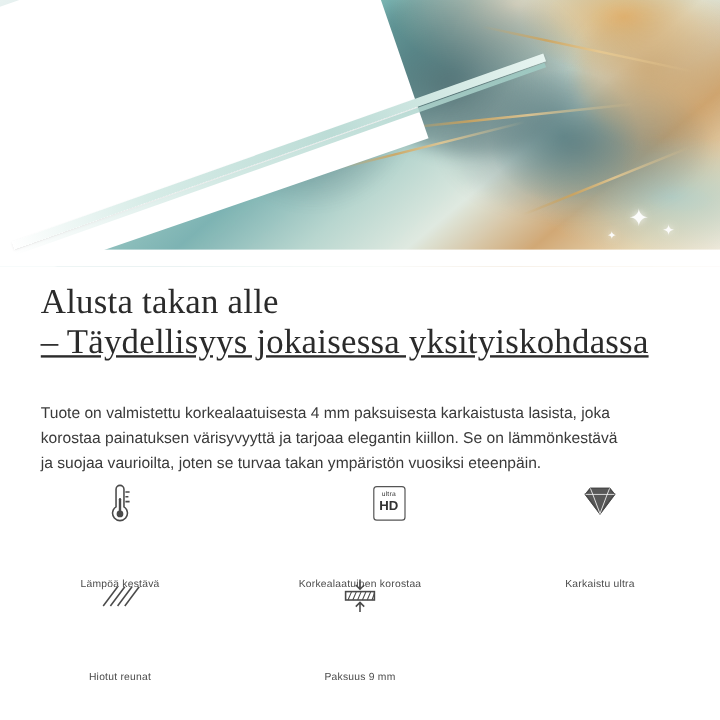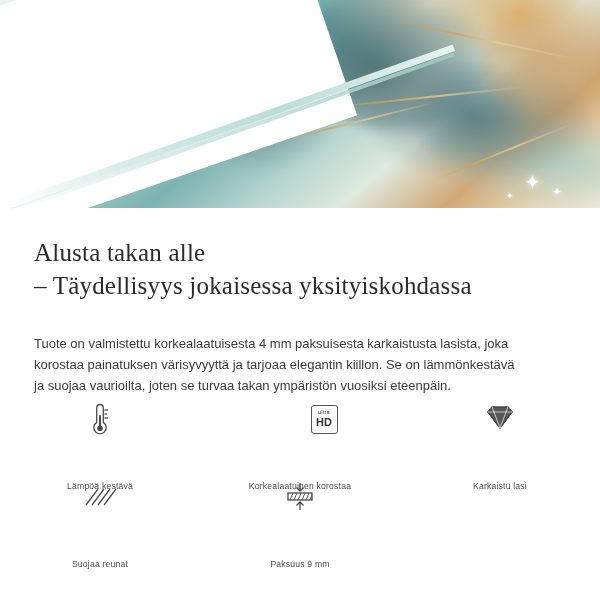--- a/index.html
+++ b/index.html
@@ -114,26 +114,26 @@
   .sp2 { left: 552px; top: 186px; font-size: 12px; }
   .sp3 { left: 506px; top: 192px; font-size: 9px; }
 
   
   .content { position: absolute; left: 0; top: 222px; width: 600px; }
   .headline {
     margin: 0;
     padding: 14px 34px 0 34px;
     font-family: "Liberation Serif", serif;
     font-weight: 400;
-    font-size: 25px;
+    font-size: 29px;
     line-height: 33px;
     color: #2b2b2b;
     letter-spacing: .2px;
   }
-  .headline .l2 { display: block; }
+  .headline .l2 { display: block; text-decoration: underline; }
   .body-copy {
     padding: 18px 34px 0 34px;
     font-size: 13px;
     line-height: 21px;
     color: #3a3a3a;
     max-width: 560px;
   }
 
   
   .features {
@@ -244,33 +244,33 @@
 
     <div class="feature">
       <div class="icon">
         <svg width="40" height="36" viewBox="0 0 40 36" fill="none" stroke="#4a4a4a" stroke-width="1.2">
           <path d="M8 11h24l-12 16L8 11z" fill="#4a4a4a" fill-opacity="0.92"></path>
           <path d="M8 11l4-5h16l4 5" fill="#4a4a4a" fill-opacity="0.92"></path>
           <path d="M12 6l-4 5 12 16 12-16-4-5z" stroke="#4a4a4a"></path>
           <path d="M8 11h24M14 11l6 16M26 11l-6 16M12 6l2 5M28 6l-2 5" stroke="#ffffff" stroke-width="0.8" opacity="0.85"></path>
         </svg>
       </div>
-      <div class="caption">Karkaistu lasi</div>
+      <div class="caption">Karkaistu ultra</div>
     </div>
 
     <div class="feature">
       <div class="icon">
         <svg width="36" height="32" viewBox="0 0 36 32" fill="none" stroke="#4a4a4a" stroke-width="1.3">
           <path d="M4 24 L16 8"></path>
           <path d="M10 24 L22 8"></path>
           <path d="M16 24 L28 8"></path>
           <path d="M22 24 L34 8"></path>
         </svg>
       </div>
-      <div class="caption">Suojaa reunat</div>
+      <div class="caption">Hiotut reunat</div>
     </div>
 
     <div class="feature">
       <div class="icon">
         <svg width="40" height="34" viewBox="0 0 40 34" fill="none" stroke="#4a4a4a" stroke-width="1.3">
           <path d="M20 3 V10 M16.5 7.5 L20 11 L23.5 7.5"></path>
           <rect x="8" y="13" width="24" height="7" fill="none"></rect>
           <path d="M10 20 L13 13 M14 20 L17 13 M18 20 L21 13 M22 20 L25 13 M26 20 L29 13 M30 20 L32 14.5" stroke-width="0.9"></path>
           <path d="M20 30 V23 M16.5 25.5 L20 22 L23.5 25.5"></path>
         </svg>

